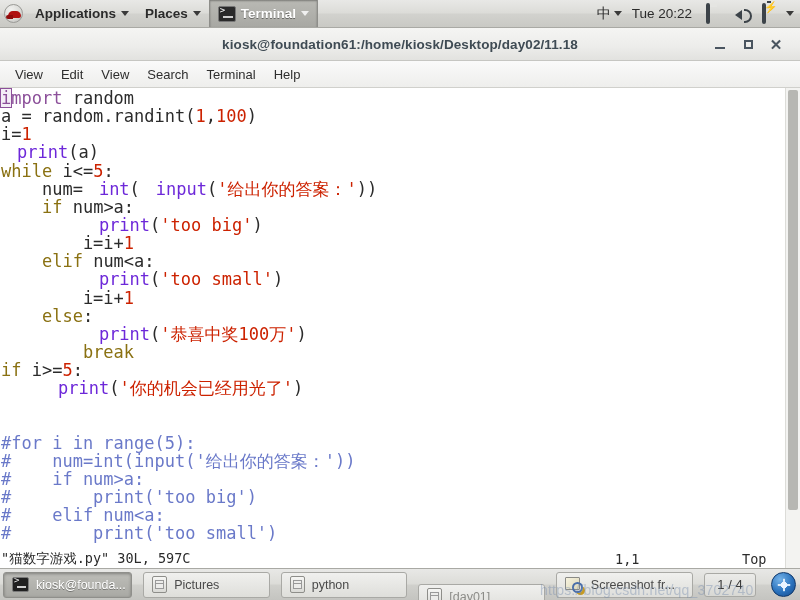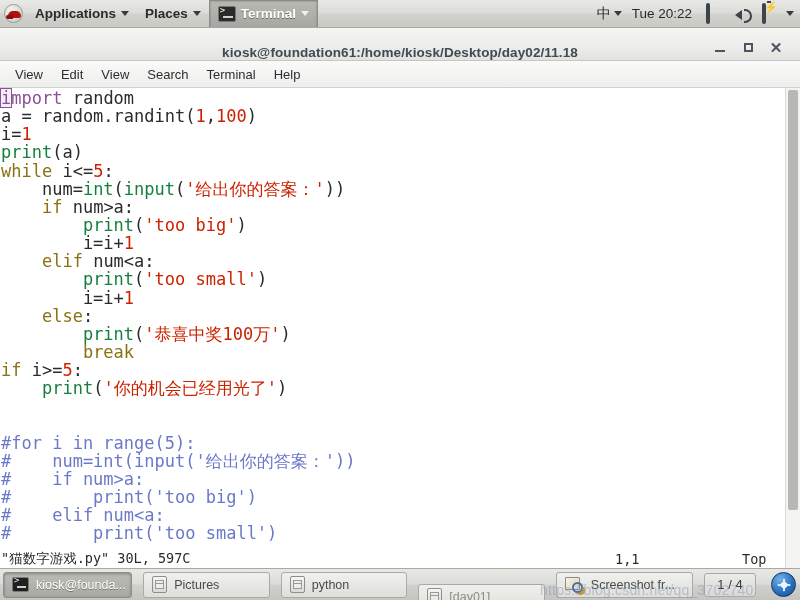--- a/index.html
+++ b/index.html
@@ -104,21 +104,21 @@
 
   
   .window {
     position: absolute; top: 28px; left: 0; width: 800px; height: 540px;
     background: #ffffff; display: flex; flex-direction: column;
   }
   .titlebar {
     height: 33px; flex: 0 0 33px;
     background: linear-gradient(to bottom, #f5f5f3 0%, #ececea 60%, #e2e2df 100%);
     border-bottom: 1px solid #c6c6c2;
-    display: flex; align-items: flex-end; position: relative;
+    display: flex; align-items: center; position: relative;
   }
   .title-text {
     position: absolute; left: 0; right: 0; text-align: center;
     font-size: 13.5px; font-weight: bold; color: #3f4b54;
     letter-spacing: .1px;
   }
   .win-btns { margin-left: auto; display: flex; align-items: center; padding-right: 10px; z-index: 2; }
   .win-btn {
     width: 28px; height: 26px; display: flex; align-items: center; justify-content: center;
     color: #4a5560; font-size: 14px; cursor: default;
@@ -168,21 +168,21 @@
     font-size: 13.5px; color: #2b2b2b; white-space: pre;
     display: flex; align-items: center;
   }
   .status-file { padding-left: 1px; }
   .status-pos { position: absolute; left: 615px; }
   .status-top { position: absolute; left: 742px; }
 
   
   .tok-kw      { color: #8a7112; }
   .tok-import  { color: #8c509a; }
-  .tok-builtin { color: #15803d; }
+  .tok-builtin { color: #6d28d9; margin-left: 16px; }
   .tok-num     { color: #cc2200; }
   .tok-str     { color: #cc2200; }
   .tok-comment { color: #6a79c9; }
   .tok-plain   { color: #2b2b2b; }
   .cursor-box {
     display: inline-block; border: 1px solid #8c509a; margin: -1px;
     background: #f4eef6;
   }
 
   

